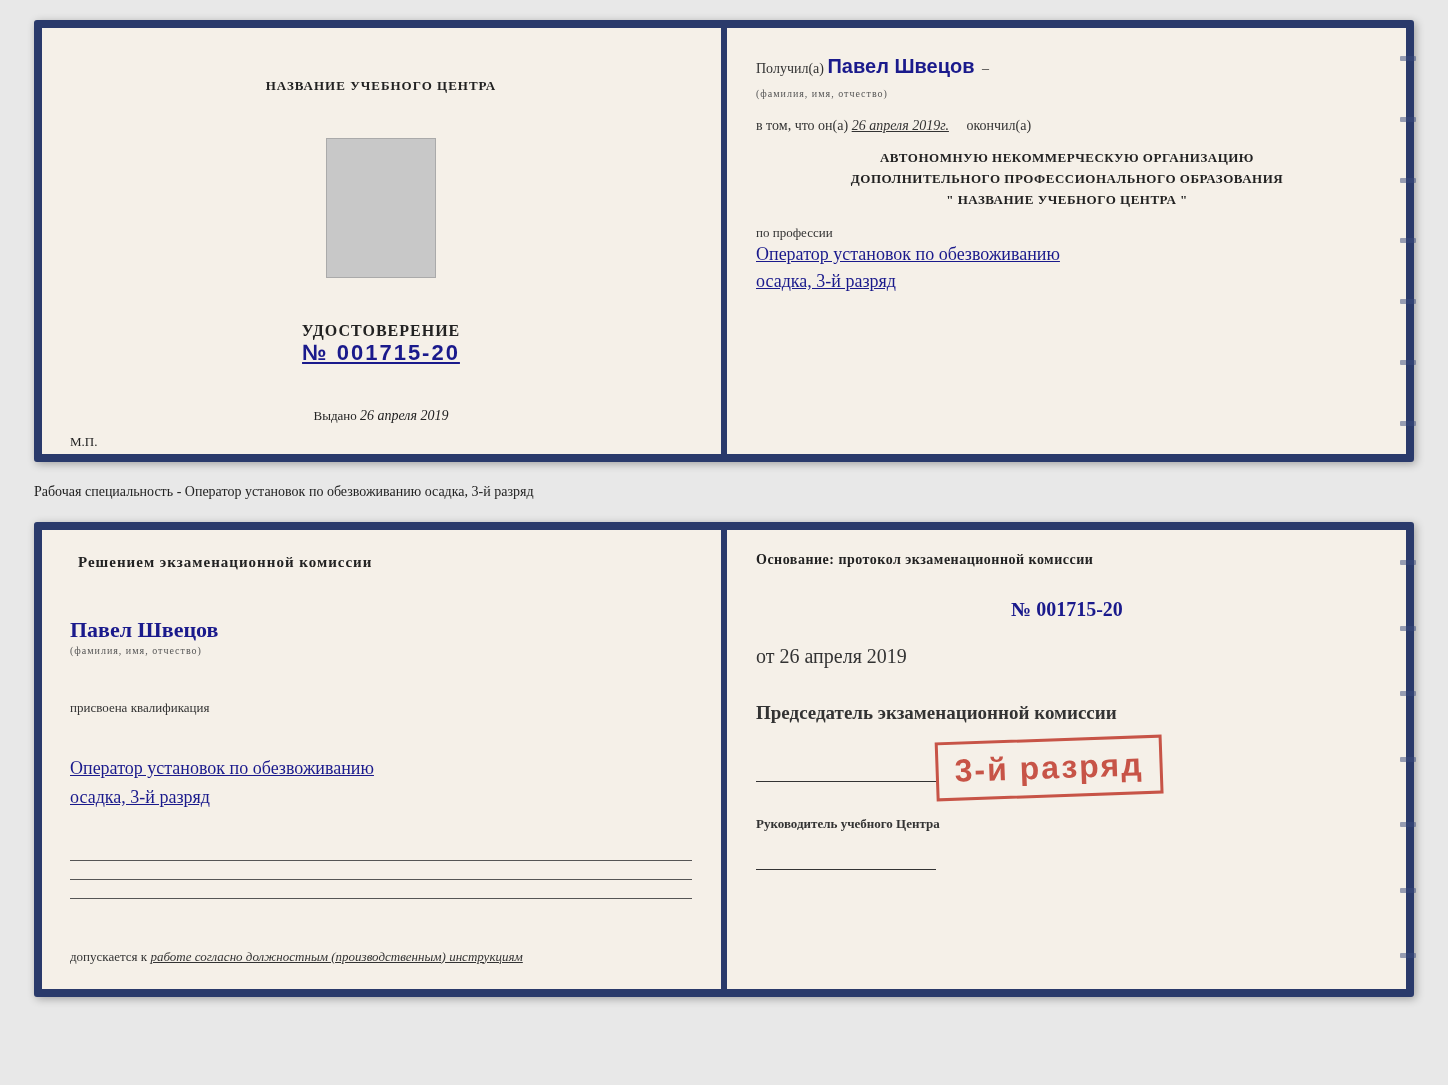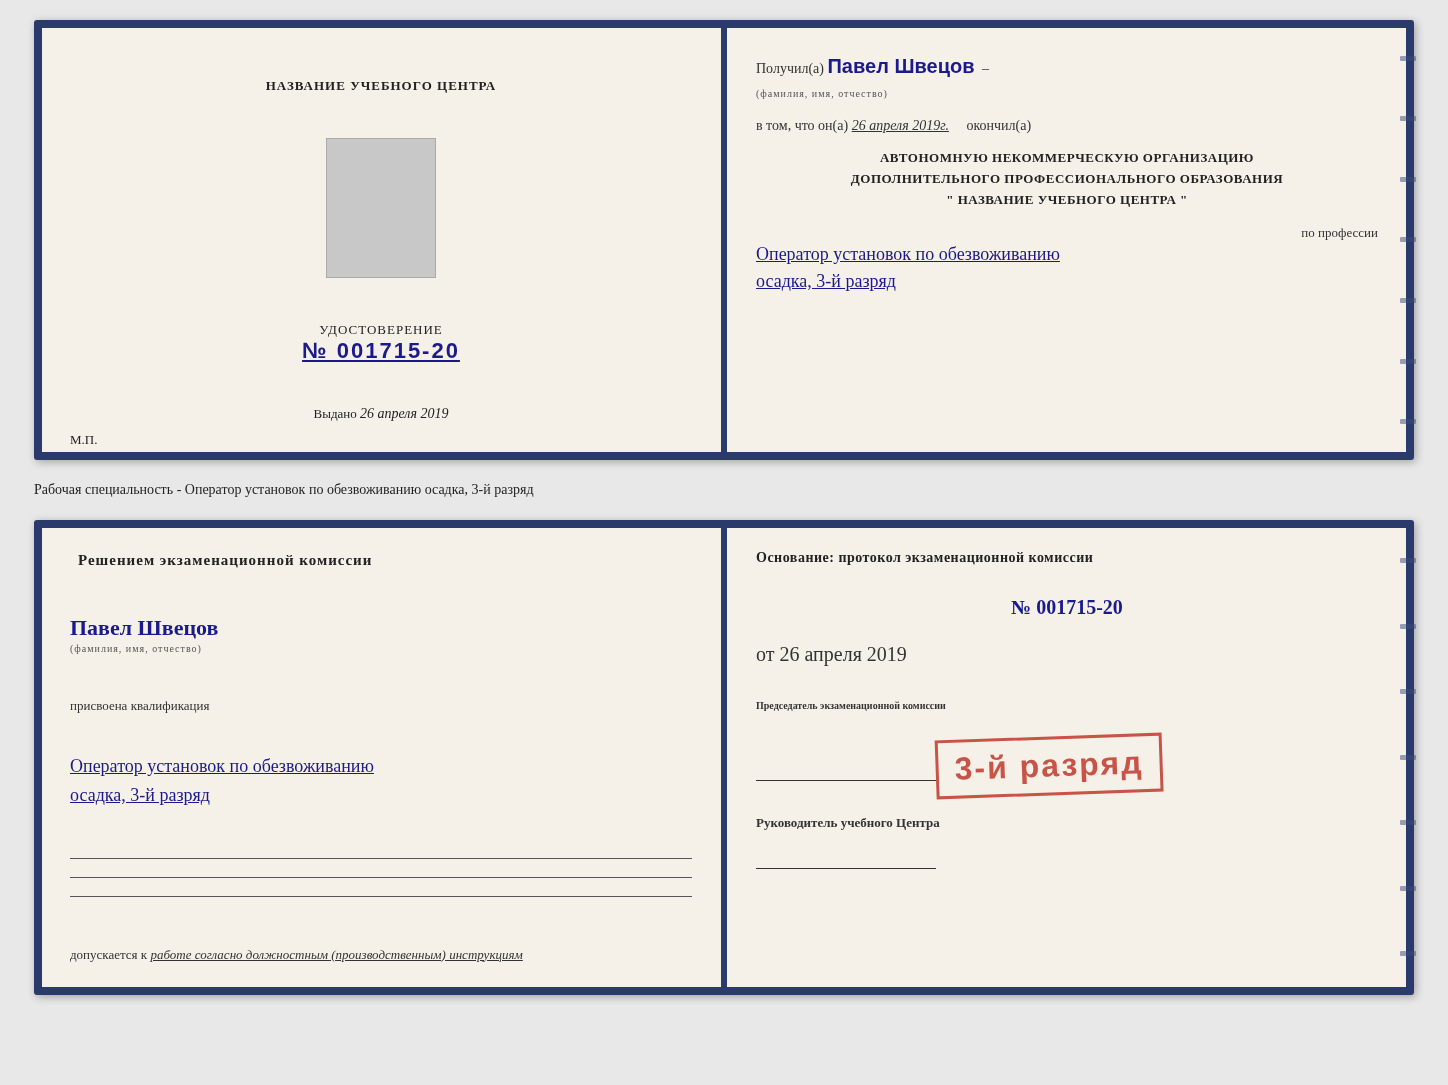--- a/index.html
+++ b/index.html
@@ -72,22 +72,22 @@
       height: 140px;
       background: #c8c8c8;
       border: 1px solid #aaa;
       margin: 10px 0;
     }
 
     .cert-number-block {
       text-align: center;
     }
     .cert-label {
-      font-size: 13px;
-      font-weight: normal;
+      font-size: 16px;
+      font-weight: bold;
       text-transform: uppercase;
       letter-spacing: 1px;
       color: #222;
     }
     .cert-number {
       font-size: 22px;
       font-weight: bold;
       font-family: Arial, sans-serif;
       color: #1a1a8c;
       text-decoration: underline;
@@ -172,21 +172,20 @@
       text-transform: uppercase;
       font-weight: bold;
       color: #222;
       line-height: 1.6;
       letter-spacing: 0.5px;
     }
 
     .profession-label {
       font-size: 13px;
       color: #333;
-      text-align: right;
     }
     .profession-value {
       font-size: 18px;
       font-family: 'Comic Sans MS', cursive;
       color: #1a1a8c;
       text-decoration: underline;
       line-height: 1.5;
     }
 
     
@@ -279,24 +278,24 @@
       margin: 6px 0;
     }
 
     .basis-date {
       font-size: 20px;
       color: #333;
       margin: 4px 0 14px 0;
     }
 
     .chairman-label {
-      font-size: 10px;
-      color: #333;
-      font-weight: bold;
-      margin: 6px 0 32px;
+      font-size: 19px;
+      color: #333;
+      font-weight: bold;
+      margin: 6px 0 20px;
     }
 
     .director-label {
       font-size: 13px;
       color: #333;
       font-weight: bold;
       margin-top: 16px;
     }
 
     .signature-line {

